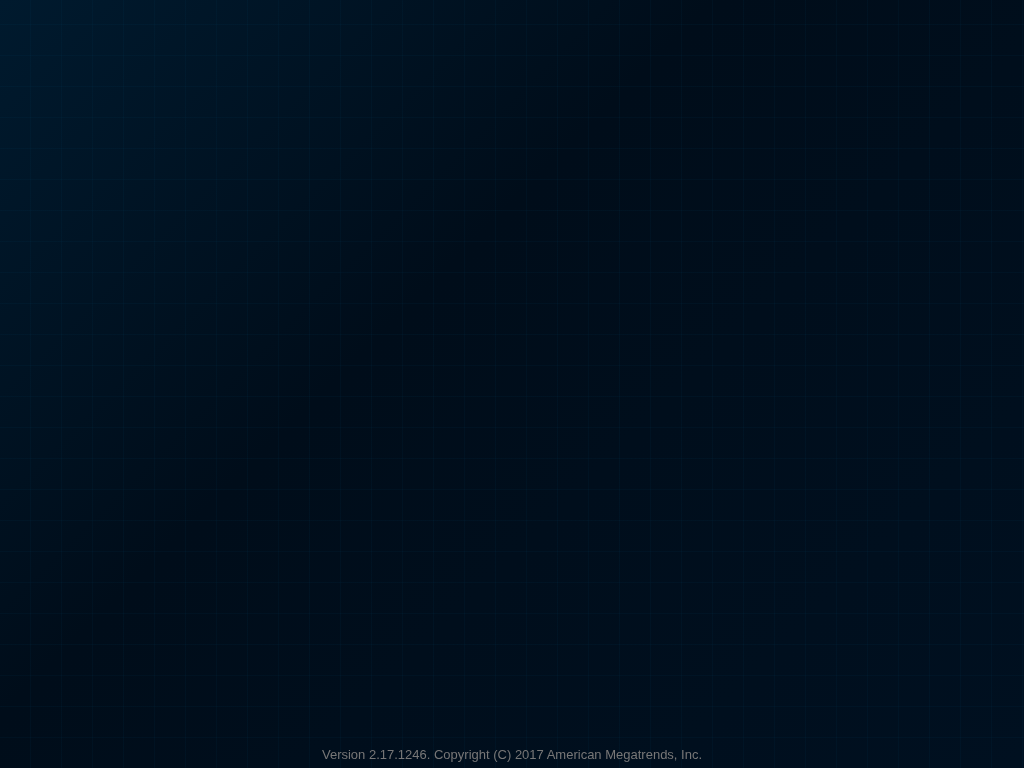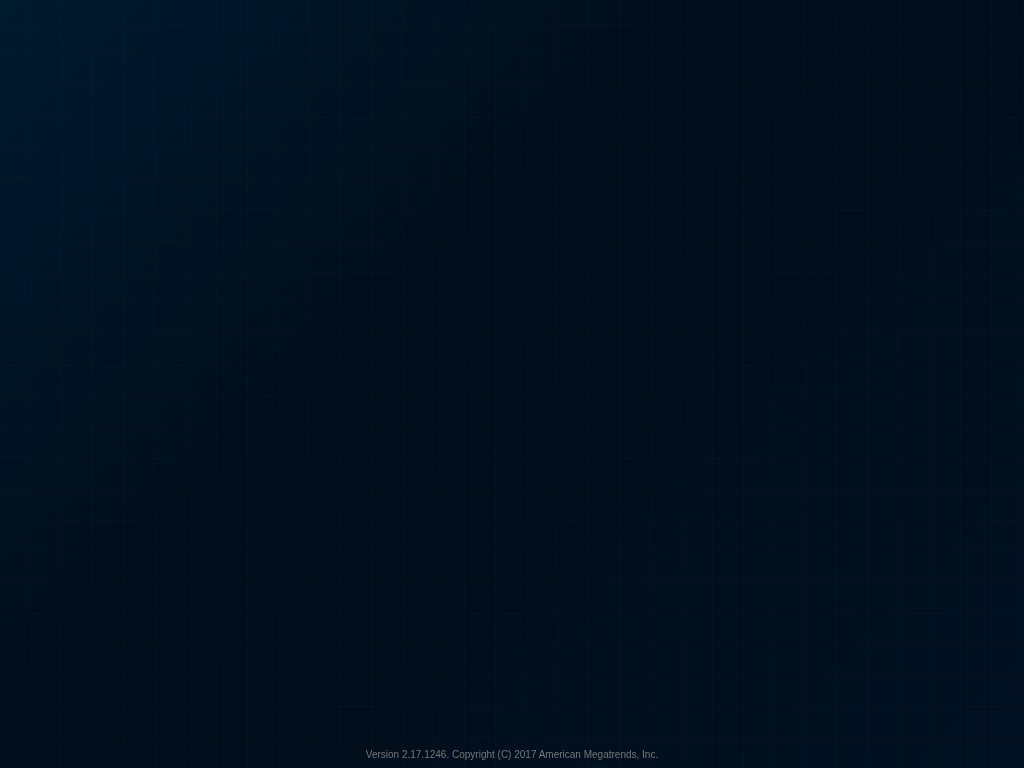--- a/index.html
+++ b/index.html
@@ -196,21 +196,21 @@
       background: #111;
       border-top: 1px solid #333;
       height: 28px;
       display: flex;
       align-items: center;
       justify-content: space-between;
       padding: 0 12px;
     }
     .footer-center {
       color: #777;
-      font-size: 10px;
+      font-size: 13px;
       position: absolute;
       left: 50%;
       transform: translateX(-50%);
     }
     .footer-right {
       margin-left: auto;
       display: flex;
       align-items: center;
       gap: 0;
     }

